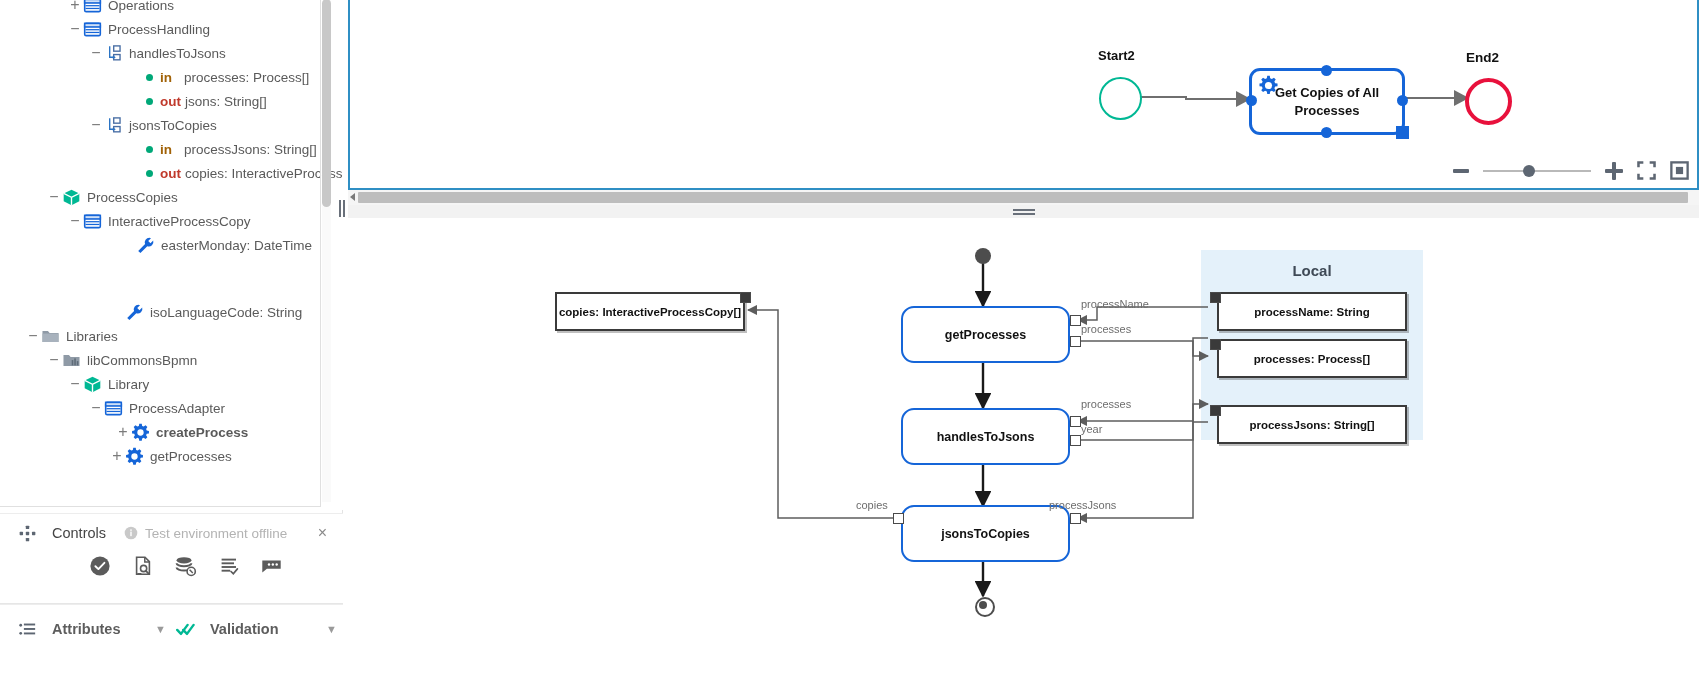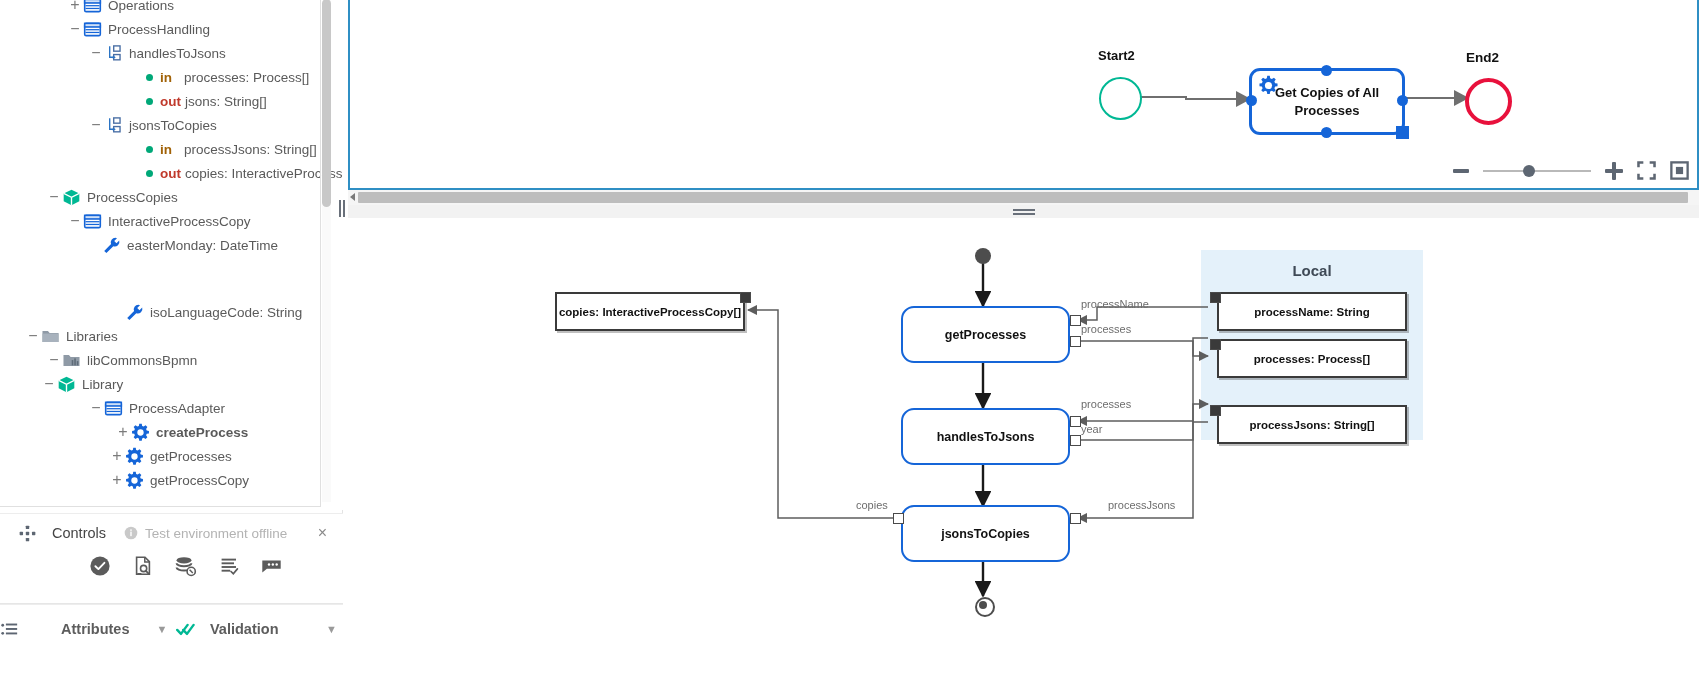--- a/index.html
+++ b/index.html
@@ -192,21 +192,21 @@
             <span class="ico">
               <svg width="19" height="19" viewBox="0 0 18 18">
                 <rect x="1.6" y="3.2" width="14.8" height="11.6" rx="1.4" fill="#fff" stroke="#1565d8" stroke-width="1.5"></rect>
                 <rect x="1.6" y="3.2" width="14.8" height="3.4" fill="#cfe0f7" stroke="#1565d8" stroke-width="1.5"></rect>
                 <line x1="2.4" y1="9.2" x2="15.6" y2="9.2" stroke="#1565d8" stroke-width="1.2"></line>
                 <line x1="2.4" y1="11.8" x2="15.6" y2="11.8" stroke="#1565d8" stroke-width="1.2"></line>
               </svg>
             </span>
             <span class="lbl">InteractiveProcessCopy</span>
           </div>
-          <div class="row" style="padding-left: 86px;">
+          <div class="row" style="padding-left: 120px;">
             <span class="tw none"></span>
             <span class="ico">
               <svg width="19" height="19" viewBox="0 0 18 18">
                 <path d="M12.7 1.6a4.4 4.4 0 0 0-4.1 6l-6.5 6.5 2.1 2.1 6.5-6.5a4.4 4.4 0 0 0 5.6-5.4l-2.6 2.6-2.1-2.1 2.6-2.6a4.5 4.5 0 0 0-1.5-.6z" fill="#1565d8"></path>
               </svg>
             </span>
             <span class="lbl">easterMonday: DateTime</span>
           </div>
           <div class="row" style="padding-left: 109px; margin-top: 43px;">
             <span class="tw none"></span>
@@ -232,21 +232,21 @@
             <span class="ico">
               <svg width="19" height="19" viewBox="0 0 18 18">
                 <path d="M1.4 3.8 h5.2 l1.6 1.8 h8.4 v8.6 h-15.2 z" fill="#8f9aa6"></path>
                 <rect x="9.2" y="8.6" width="1.5" height="5" fill="#5e6b78"></rect>
                 <rect x="11.6" y="7" width="1.5" height="6.6" fill="#5e6b78"></rect>
                 <rect x="14" y="9.6" width="1.5" height="4" fill="#5e6b78"></rect>
               </svg>
             </span>
             <span class="lbl">libCommonsBpmn</span>
           </div>
-          <div class="row" style="padding-left: 41px;">
+          <div class="row" style="padding-left: 67px;">
             <span class="tw minus"></span>
             <span class="ico">
               <svg width="19" height="19" viewBox="0 0 18 18">
                 <path d="M9 1.6 L16.4 5.2 V12.6 L9 16.4 L1.6 12.6 V5.2 Z" fill="#00b894"></path>
                 <path d="M1.6 5.2 L9 8.8 L16.4 5.2" fill="none" stroke="#fff" stroke-width="1.3"></path>
                 <path d="M9 8.8 V16.4" fill="none" stroke="#fff" stroke-width="1.3"></path>
               </svg>
             </span>
             <span class="lbl">Library</span>
           </div>
@@ -274,30 +274,20 @@
           </div>
           <div class="row" style="padding-left: 109px;">
             <span class="tw plus"></span>
             <span class="ico">
               <svg width="19" height="19" viewBox="0 0 18 18">
                 <path d="M7.8 0.7h2.4l.35 2.1 1.45.6 1.8-1.2 1.7 1.7-1.2 1.8.6 1.45 2.1.35v2.4l-2.1.35-.6 1.45 1.2 1.8-1.7 1.7-1.8-1.2-1.45.6-.35 2.1H7.8l-.35-2.1-1.45-.6-1.8 1.2-1.7-1.7 1.2-1.8-.6-1.45-2.1-.35v-2.4l2.1-.35.6-1.45-1.2-1.8 1.7-1.7 1.8 1.2 1.45-.6z" fill="#1565d8"></path>
                 <circle cx="9" cy="9" r="3" fill="#fff"></circle>
               </svg>
             </span>
             <span class="lbl">getProcesses</span>
-          </div>
-          <div class="row" style="padding-left: 109px;">
-            <span class="tw plus"></span>
-            <span class="ico">
-              <svg width="19" height="19" viewBox="0 0 18 18">
-                <path d="M7.8 0.7h2.4l.35 2.1 1.45.6 1.8-1.2 1.7 1.7-1.2 1.8.6 1.45 2.1.35v2.4l-2.1.35-.6 1.45 1.2 1.8-1.7 1.7-1.8-1.2-1.45.6-.35 2.1H7.8l-.35-2.1-1.45-.6-1.8 1.2-1.7-1.7 1.2-1.8-.6-1.45-2.1-.35v-2.4l2.1-.35.6-1.45-1.2-1.8 1.7-1.7 1.8 1.2 1.45-.6z" fill="#1565d8"></path>
-                <circle cx="9" cy="9" r="3" fill="#fff"></circle>
-              </svg>
-            </span>
-            <span class="lbl">getProcessCopy</span>
           </div>
         </div>
       <div class="tree-scrollbar"></div>
       <div class="tree-border"></div>
     </div>
 
     <div class="ctrl-panel">
       <div class="ctrl-head">
         <span class="ico">
           <svg width="17" height="17" viewBox="0 0 16 16">
@@ -361,21 +351,21 @@
             <circle cx="9.4" cy="8.5" r="1.25" fill="#fff"></circle>
             <circle cx="13.4" cy="8.5" r="1.25" fill="#fff"></circle>
             <circle cx="17.4" cy="8.5" r="1.25" fill="#fff"></circle>
           </svg>
         </span>
       </div>
     </div>
 
     <div class="attr-panel">
       <div class="attr-row">
-        <div class="attr-item" style="width:172px;box-sizing:border-box;gap:27px;">
+        <div class="attr-item" style="width:172px;padding-left:18px;box-sizing:border-box;">
           <span class="ico">
             <svg width="17" height="17" viewBox="0 0 16 16">
               <circle cx="1.6" cy="4" r="1.3" fill="#5d6672"></circle>
               <circle cx="1.6" cy="11.6" r="1.3" fill="#5d6672"></circle>
               <rect x="4.6" y="2.4" width="10.6" height="1.8" fill="#5d6672"></rect>
               <rect x="4.6" y="6.6" width="10.6" height="1.8" fill="#5d6672"></rect>
               <rect x="4.6" y="10.8" width="10.6" height="1.8" fill="#5d6672"></rect>
             </svg>
           </span>
           <span class="ttl">Attributes</span>
@@ -530,21 +520,21 @@
     <span class="port" style="left:722px;top:198px;"></span>
     <span class="port" style="left:722px;top:217px;"></span>
     <span class="port" style="left:722px;top:295px;"></span>
     <span class="port" style="left:545px;top:295px;"></span>
 
     <span class="pinlabel" style="left:733px;top:80px;">processName</span>
     <span class="pinlabel" style="left:733px;top:105px;">processes</span>
     <span class="pinlabel" style="left:733px;top:180px;">processes</span>
     <span class="pinlabel" style="left:733px;top:205px;">year</span>
     <span class="pinlabel" style="left:508px;top:281px;">copies</span>
-    <span class="pinlabel" style="left:760px;top:281px;">processJsons</span>
+    <span class="pinlabel" style="left:701px;top:281px;">processJsons</span>
 
     <div class="varbox" style="left:207px;top:74px;width:186px;height:35px;">
       <span>copies: InteractiveProcessCopy[]</span>
     </div>
     <span class="port filled" style="left:392px;top:74px;"></span>
 
     <div class="varbox" style="left:869px;top:74px;width:186px;height:35px;">
       <span>processName: String</span>
     </div>
     <span class="port filled" style="left:862px;top:74px;"></span>

